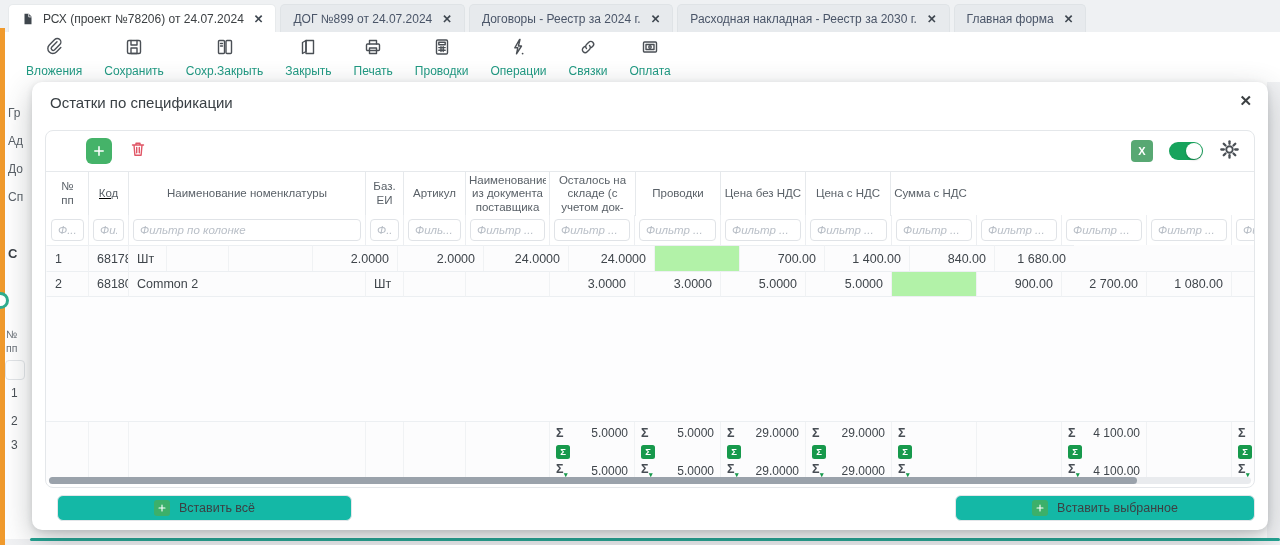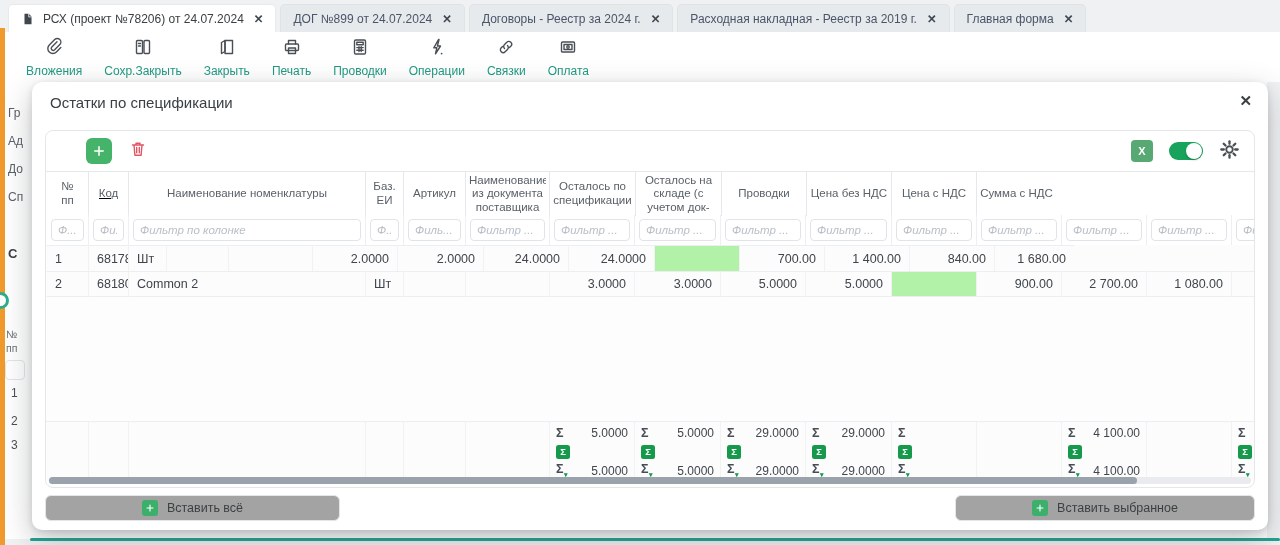--- a/index.html
+++ b/index.html
@@ -98,22 +98,22 @@
   .sig { font-size:12.5px; font-weight:600; color:#474d54; cursor:default; }
   .sbadge { width:14px; height:14px; background:#17994c; border-radius:2.5px; color:#fff; font-size:9.5px;
             font-weight:700; display:flex; align-items:center; justify-content:center; cursor:default; }
   .tmark { font-size:7px; color:#17994c; vertical-align:sub; margin-left:0.5px; }
   .sval { font-size:12px; color:#3f454b; white-space:nowrap; }
   .hscroll { position:absolute; left:3px; right:3px; bottom:3px; height:7px; background:#e9ebee; border-radius:4px; }
   .hthumb { position:absolute; left:0; top:0; height:7px; width:90.5%; background:#9aa2ab; border-radius:4px; cursor:default; }
 
   
   .mbtn { position:absolute; top:413px; height:26px; display:flex; align-items:center; justify-content:center;
-          gap:9px; background:#a3a3a3; border:1px solid #e3e6e9; border-radius:6px; font-size:12.5px;
-          color:#3c4043; cursor:default; }
+          gap:9px; background:#14b8a6; border:1px solid #e3e6e9; border-radius:6px; font-size:12.5px;
+          color:#3c4043; cursor:default;margin-left:12px; }
   .mbtn.left { left:13px; width:295px; }
   .mbtn.right { right:13px; width:300px; }
   .plusbadge { width:16px; height:16px; background:#3cb06a; border-radius:3px; display:flex;
                align-items:center; justify-content:center; }
   .plusbadge svg { width:10px; height:10px; stroke:#fff; stroke-width:2.2; stroke-linecap:round; fill:none; }
 </style>
 </head>
 <body>
 
 <div class="screen">
@@ -131,35 +131,43 @@
     </div>
     <div class="tab">
       <span>ДОГ №899 от 24.07.2024</span>
       <span class="tclose">✕</span>
     </div>
     <div class="tab">
       <span>Договоры - Реестр за 2024 г.</span>
       <span class="tclose">✕</span>
     </div>
     <div class="tab">
-      <span>Расходная накладная - Реестр за 2019 г.</span>
+      <span>Расходная накладная - Реестр за 2030 г.</span>
       <span class="tclose">✕</span>
     </div>
     <div class="tab">
       <span>Главная форма</span>
       <span class="tclose">✕</span>
     </div>
   </div>
 
   <div class="toolbar">
     <div class="tbtn">
       <span><svg viewBox="0 0 20 20" width="20" height="20" fill="none" stroke="#4a4f55" stroke-width="1.4" stroke-linecap="round" stroke-linejoin="round">
             <path d="M13 4.8L7.6 10.2a2 2 0 0 0 2.8 2.8l5.4-5.4a3.6 3.6 0 0 0-5.1-5.1L5.3 7.9a5 5 0 0 0 7.1 7.1l4.4-4.4"></path>
           </svg></span>
       <span class="lbl">Вложения</span>
+    </div>
+    <div class="tbtn">
+      <span><svg viewBox="0 0 20 20" width="20" height="20" fill="none" stroke="#4a4f55" stroke-width="1.4" stroke-linecap="round" stroke-linejoin="round">
+            <rect x="3.5" y="3.5" width="13" height="13" rx="1.5"></rect>
+            <path d="M7 3.5V8h6V3.5"></path>
+            <rect x="7" y="11" width="6" height="5.5"></rect>
+          </svg></span>
+      <span class="lbl">Сохранить</span>
     </div>
     <div class="tbtn">
       <span><svg viewBox="0 0 20 20" width="20" height="20" fill="none" stroke="#4a4f55" stroke-width="1.4" stroke-linecap="round" stroke-linejoin="round">
             <rect x="3.5" y="3.5" width="6" height="13" rx="1"></rect>
             <rect x="11" y="3.5" width="5.5" height="13" rx="1"></rect>
             <path d="M5.5 6.5h2M5.5 9h2"></path>
           </svg></span>
       <span class="lbl">Сохр.Закрыть</span>
     </div>
     <div class="tbtn">
@@ -285,23 +293,20 @@
               <div class="hcell" style="width: 38px;">
                 <div class="hlabel">Баз. ЕИ</div>
               </div>
               <div class="hcell" style="width: 62px;">
                 <div class="hlabel">Артикул</div>
               </div>
               <div class="hcell" style="width: 84px;">
                 <div class="hlabel">Наименование из документа поставщика</div>
               </div>
               <div class="hcell" style="width: 86px;">
-                <div class="hlabel">Осталось по спецификации</div>
-              </div>
-              <div class="hcell" style="width: 86px;">
                 <div class="hlabel">Осталось на складе (с учетом док-</div>
               </div>
               <div class="hcell" style="width: 85px;">
                 <div class="hlabel">Проводки</div>
               </div>
               <div class="hcell" style="width: 85px;">
                 <div class="hlabel">Цена без НДС</div>
               </div>
               <div class="hcell" style="width: 85px;">
                 <div class="hlabel">Цена с НДС</div>

